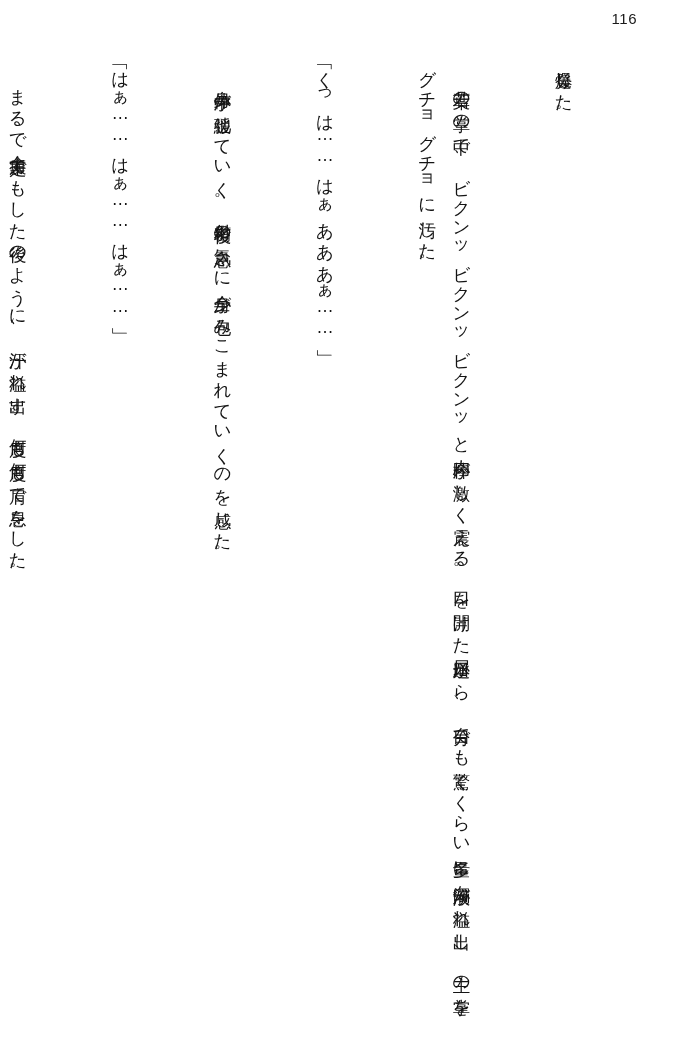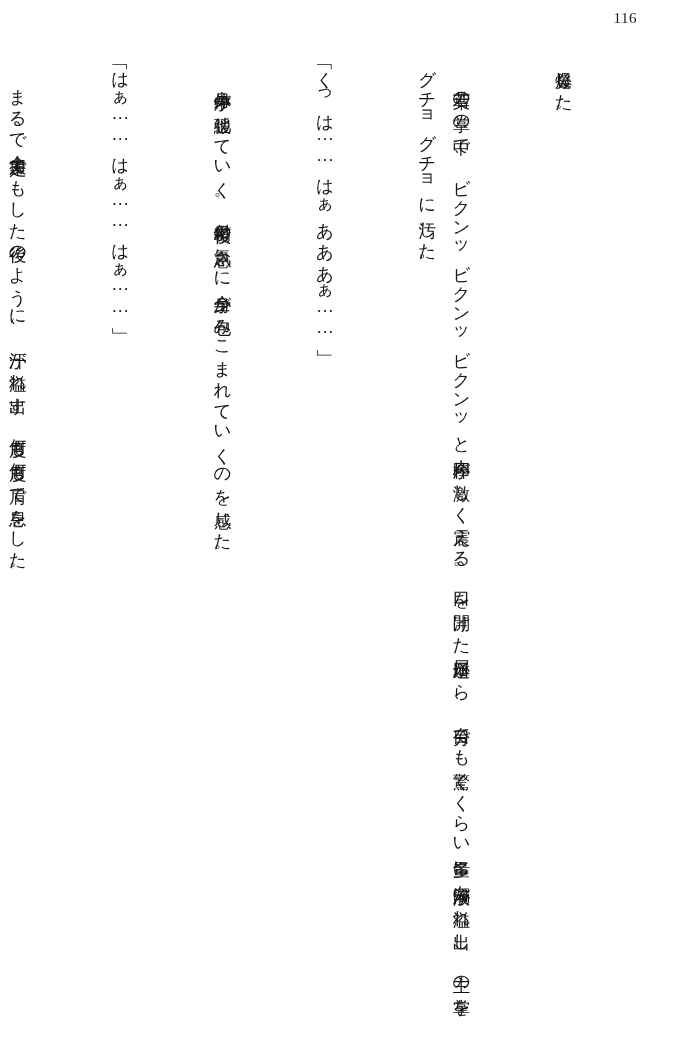--- a/index.html
+++ b/index.html
@@ -6,21 +6,21 @@
     margin: 0;
     padding: 0;
     background: #ffffff;
   }
   .page {
     position: relative;
     width: 693px;
     height: 1050px;
     background: #ffffff;
     overflow: hidden;
-    font-family: Liberation Serif, serif;
+    font-family: Liberation Sans, sans-serif;
     color: #111111;
   }
   .page-number {
     position: absolute;
     top: 10px;
     right: 56px;
     font-size: 15px;
     color: #1a1a1a;
     letter-spacing: 0.5px;
   }

